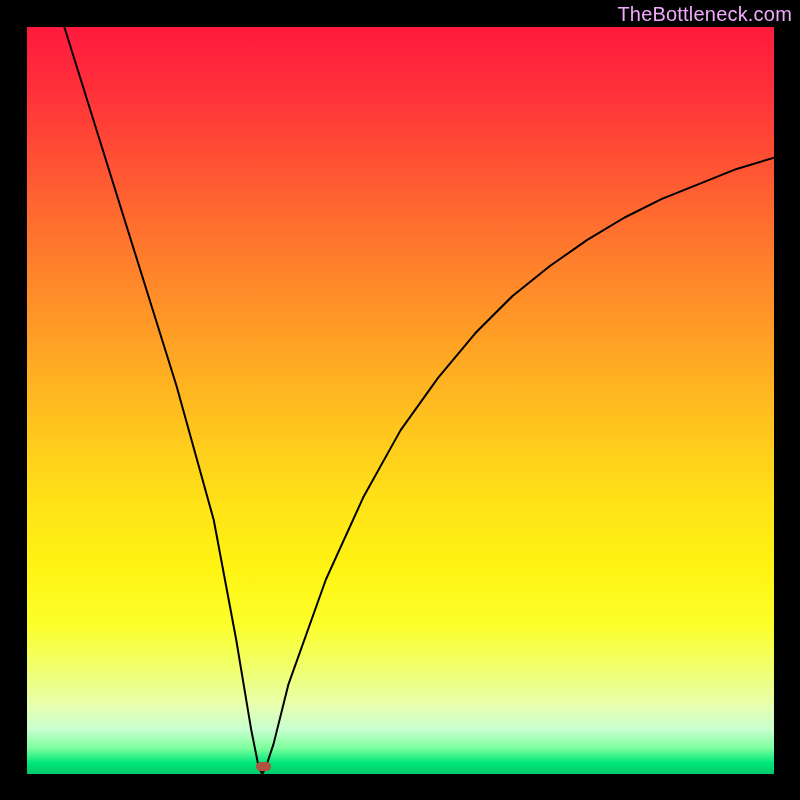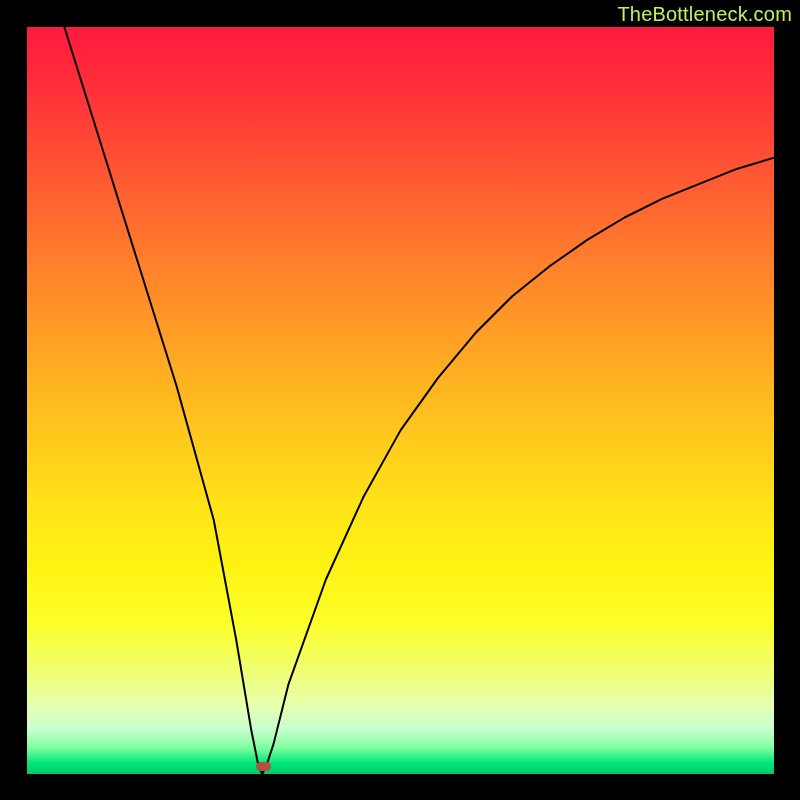--- a/index.html
+++ b/index.html
@@ -70,21 +70,21 @@
     position: absolute;
     width: 15px;
     height: 9px;
     background: #b1513f;
     border-radius: 5px;
   }
   .attribution {
     position: absolute;
     top: 3px;
     right: 8px;
-    color: #bef264;
+    color: #f0abfc;
     font-size: 20px;
     letter-spacing: 0.2px;
   }
 </style>
 </head>
 <body>
 
 <div class="stage">
 
   <div class="plot-area">

